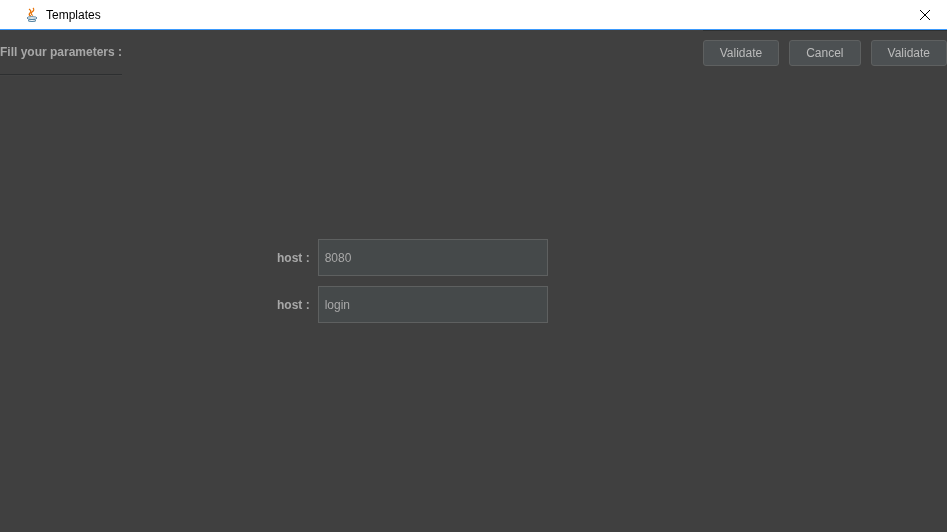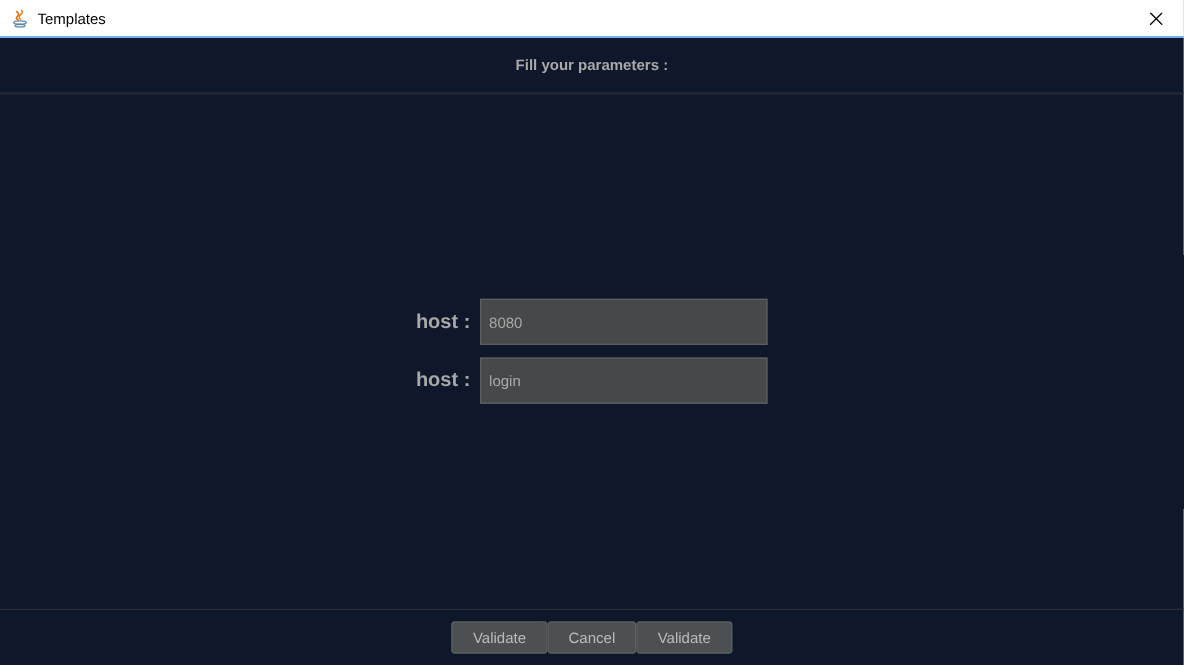--- a/index.html
+++ b/index.html
@@ -15,21 +15,21 @@
       overflow: hidden;
       display: flex;
       flex-direction: column;
     }
     .titlebar {
       height: 30px;
       background: #ffffff;
       border-bottom: 1px solid #3b99fc;
       display: flex;
       align-items: center;
-      padding: 0 8px;
+      padding: 0 24px;
       position: relative;
     }
     .titlebar-icon {
       width: 16px;
       height: 16px;
       margin-right: 6px;
       display: inline-flex;
       align-items: center;
       justify-content: center;
     }
@@ -43,23 +43,23 @@
       top: 0;
       width: 45px;
       height: 29px;
       display: flex;
       align-items: center;
       justify-content: center;
       cursor: pointer;
     }
     .content {
       flex: 1;
-      background: #0f172a;
+      background: #404040;
       display: flex;
-      flex-direction: column;
+      flex-direction: row;
     }
     .header-section {
       height: 45px;
       display: flex;
       align-items: center;
       justify-content: center;
       border-bottom: 1px solid #2d2f30;
       box-shadow: 0 1px 0 rgba(80,80,80,0.2);
     }
     .header-text {
@@ -75,40 +75,40 @@
     }
     .form-grid {
       display: grid;
       grid-template-columns: auto auto;
       row-gap: 10px;
       column-gap: 8px;
       align-items: center;
     }
     .form-label {
       color: #a8a8a8;
-      font-size: 16px;
+      font-size: 12px;
       font-weight: bold;
       text-align: right;
     }
     .form-input {
       width: 230px;
       height: 37px;
       background: #45494a;
       border: 1px solid #5e6060;
       color: #a8a8a8;
       padding: 2px 6px;
       font-size: 12px;
       outline: none;
     }
     .footer {
       height: 45px;
       display: flex;
       align-items: center;
       justify-content: center;
-      gap: 0;
+      gap: 10px;
       border-top: 1px solid #2d2f30;
     }
     .btn {
       background: #4c5052;
       border: 1px solid #5e6060;
       color: #bbbbbb;
       font-size: 12px;
       padding: 5px 16px;
       cursor: pointer;
       border-radius: 3px;

